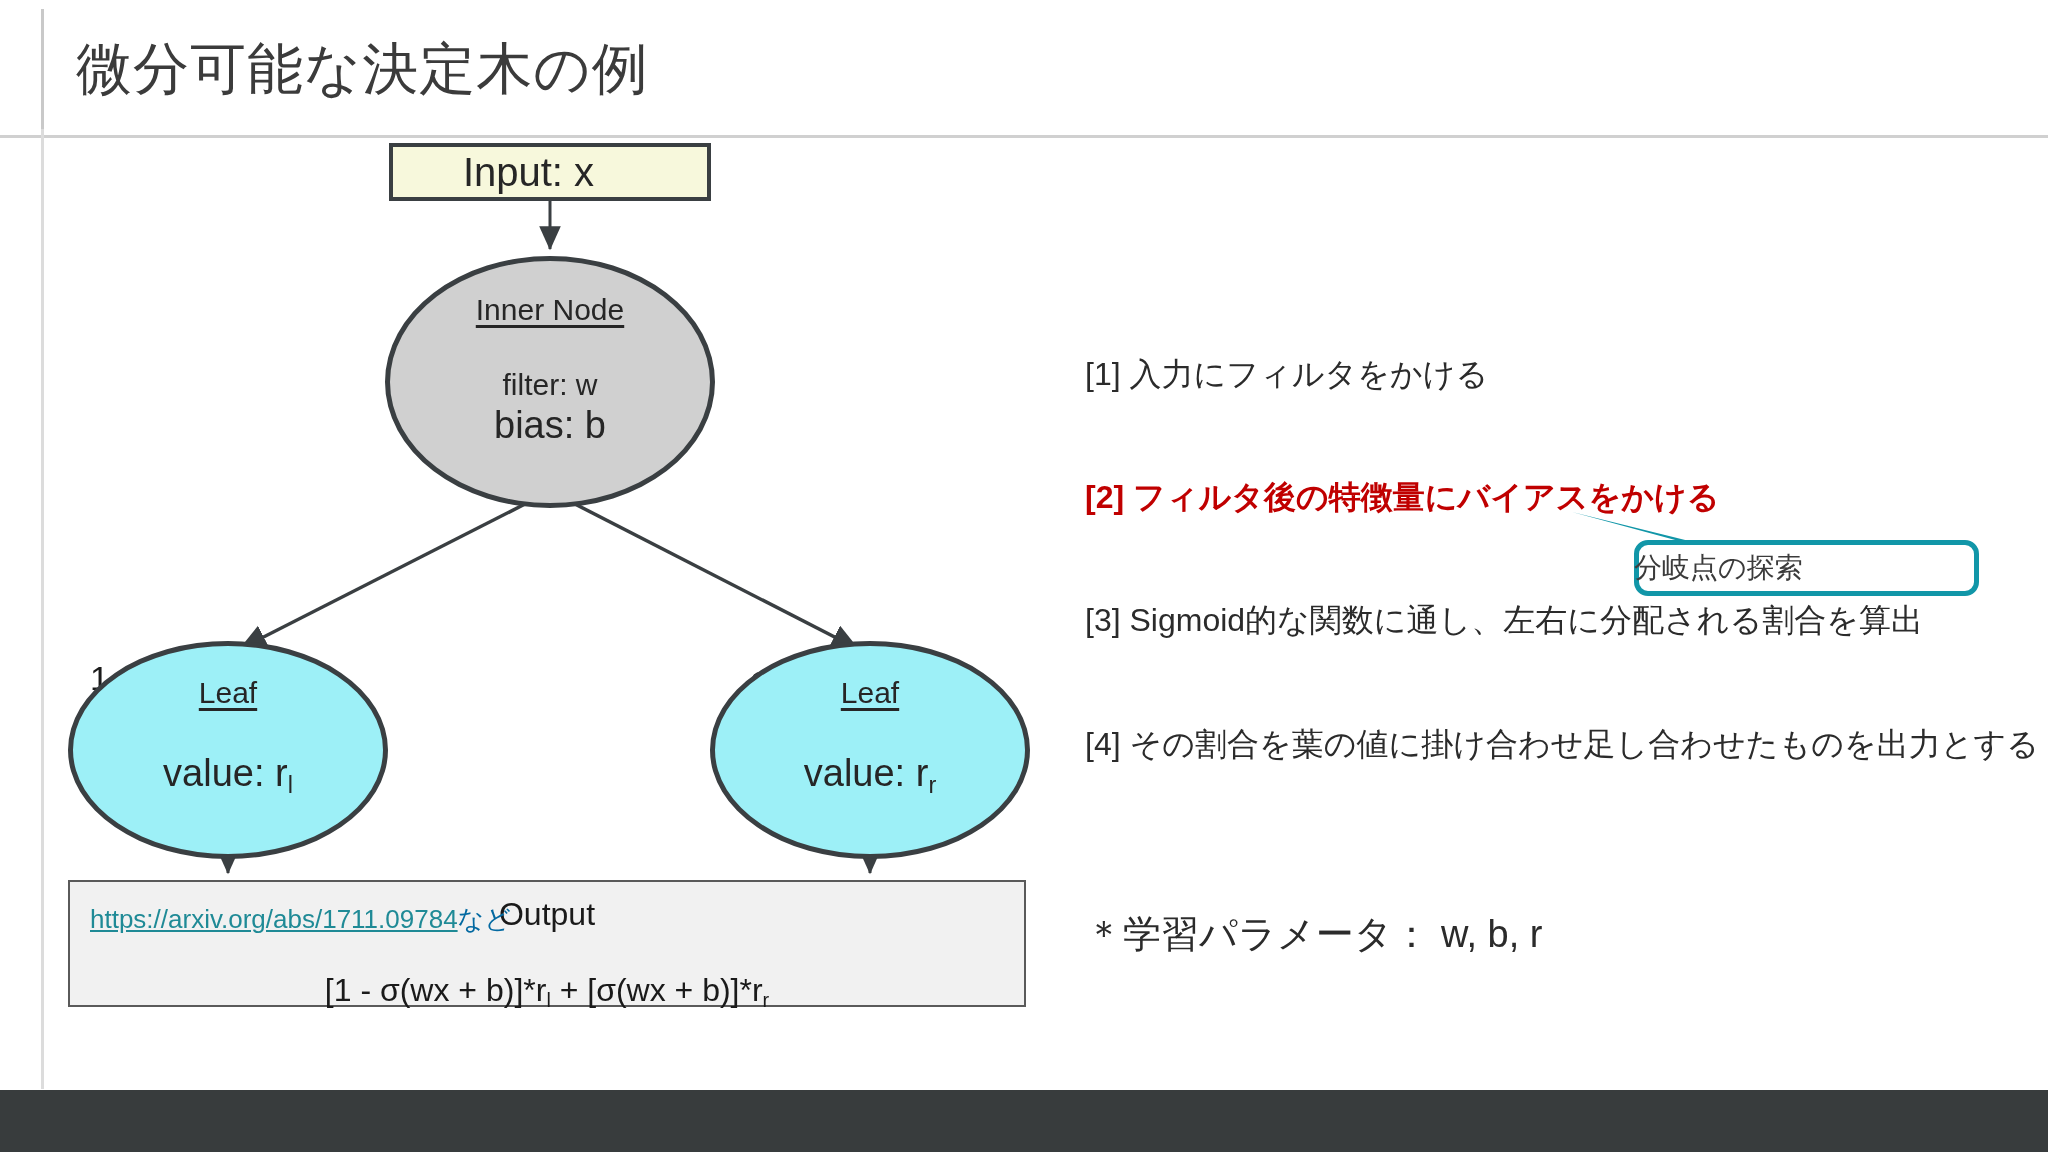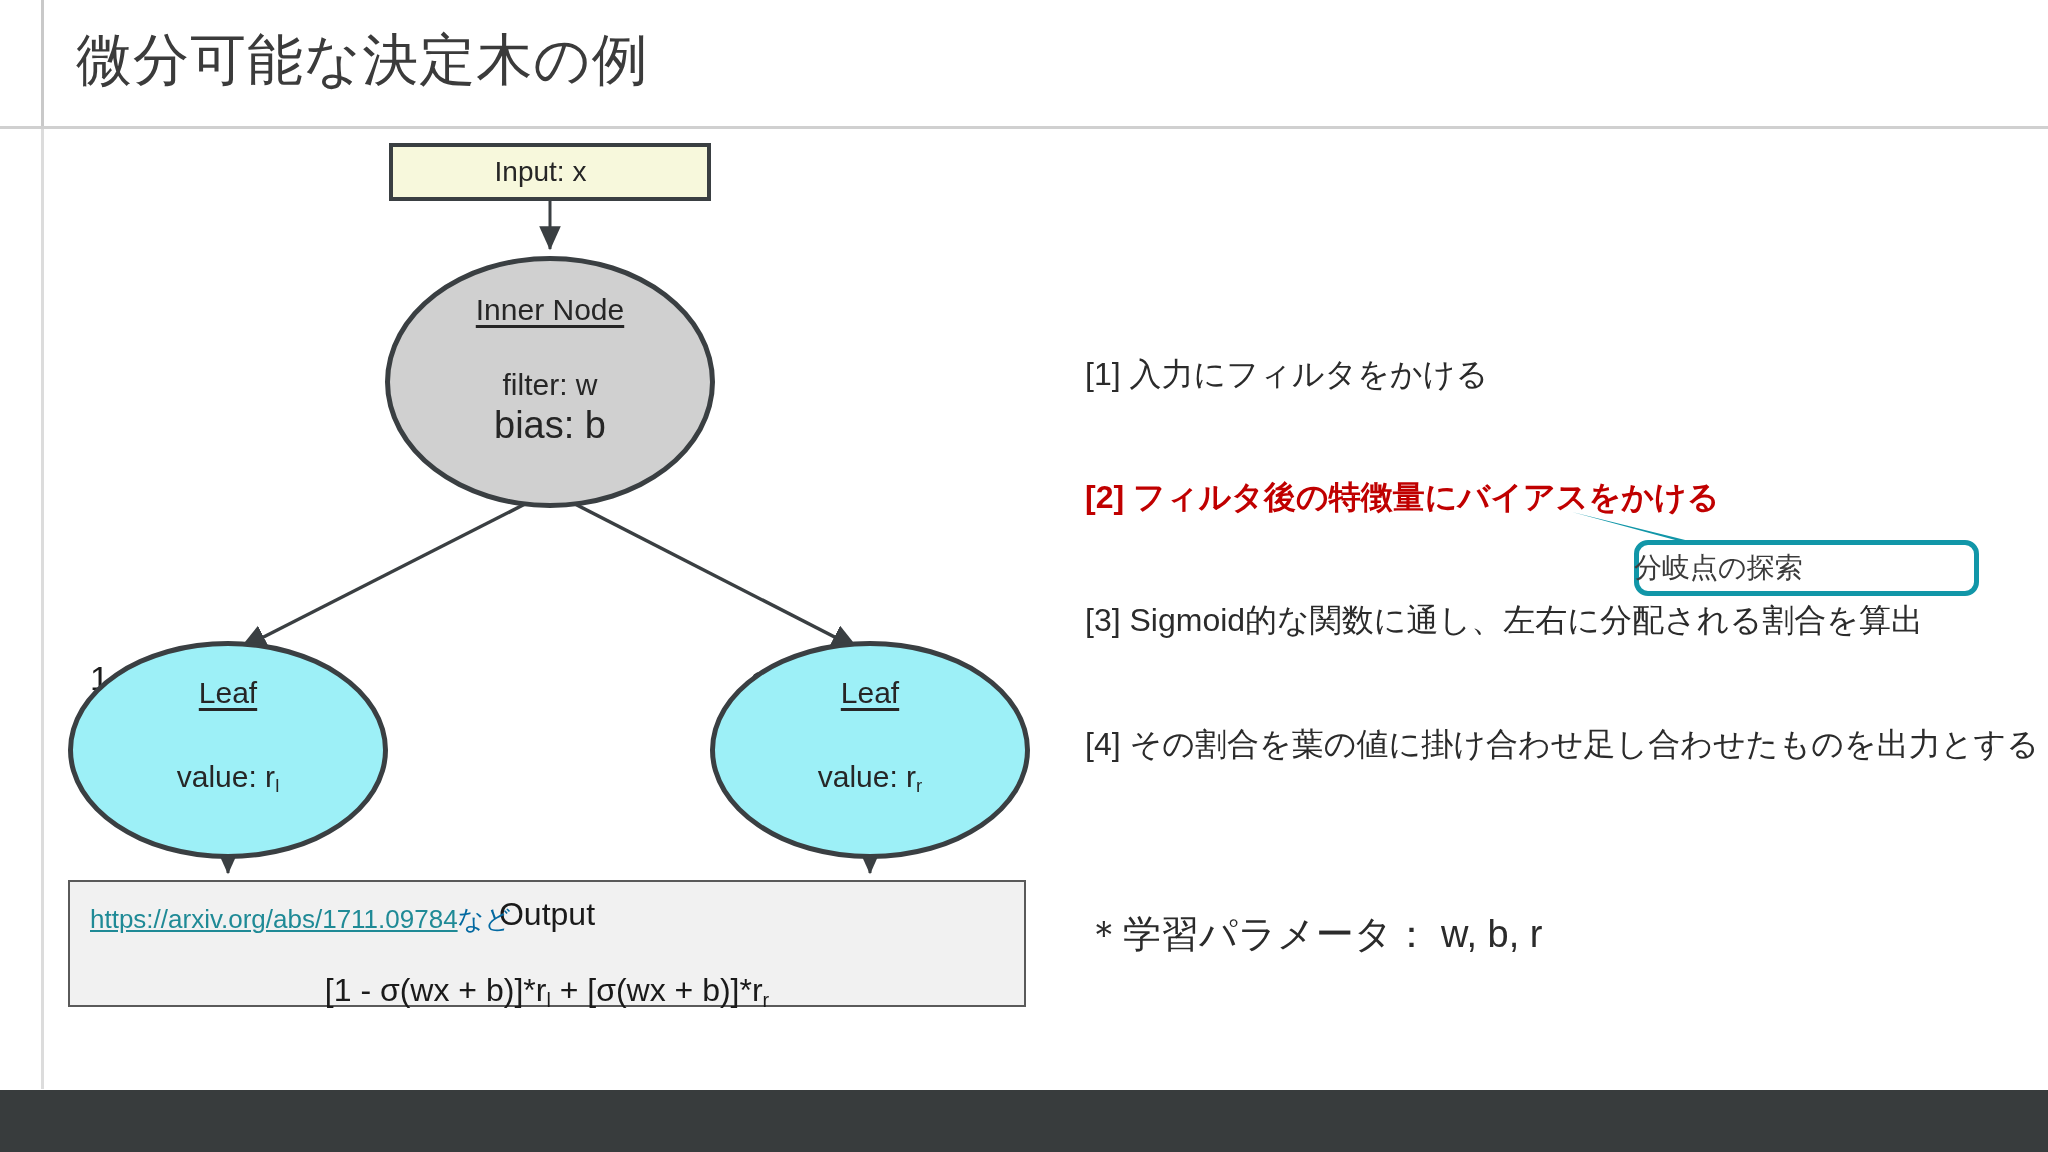--- a/index.html
+++ b/index.html
@@ -12,21 +12,21 @@
     height: 1152px;
     position: relative;
     overflow: hidden;
     font-family: "Liberation Sans", "DejaVu Sans", sans-serif;
     color: #404040;
   }
 
   
   #title-bar {
     position: absolute;
-    left: 0; top: 0;
+    left: 0; top: 9px;
     width: 2048px; height: 128px;
   }
   #title-accent {
     position: absolute;
     left: 41px; top: 0;
     width: 3px; height: 128px;
     background: #c9c9c9;
   }
   #title-underline {
     position: absolute;
@@ -75,23 +75,22 @@
     left: 389px; top: 14px;
     width: 322px; height: 58px;
     background: #f7f8dc;
     border: 4px solid #3a3f42;
     box-sizing: border-box;
   }
   #input-box-label {
     position: absolute;
     left: 389px; top: 24px;
     width: 279px;
-    font-size: 28px;
+    font-size: 40px;
     line-height: 38px;
-    padding-left: 12px;
   }
 
   
   #inner-node-ellipse {
     position: absolute;
     left: 385px; top: 127px;
     width: 330px; height: 252px;
     background: #d0d0d0;
     border: 5px solid #3a3f42;
     border-radius: 50%;
@@ -153,23 +152,22 @@
     line-height: 38px;
     text-decoration: underline;
     text-underline-offset: 5px;
   }
   #leaf-left-title  { left: 68px;  top: 545px; }
   #leaf-right-title { left: 710px; top: 545px; }
 
   .leaf-value {
     position: absolute;
     width: 320px;
-    font-size: 30px;
-    line-height: 38px;
-    margin-top: 12px;
+    font-size: 38px;
+    line-height: 54px;
   }
   #leaf-left-value  { left: 68px;  top: 617px; }
   #leaf-right-value { left: 710px; top: 617px; }
 
   sub { font-size: 0.62em; vertical-align: -0.28em; }
 
   
   #output-box {
     position: absolute;
     left: 68px; top: 751px;

